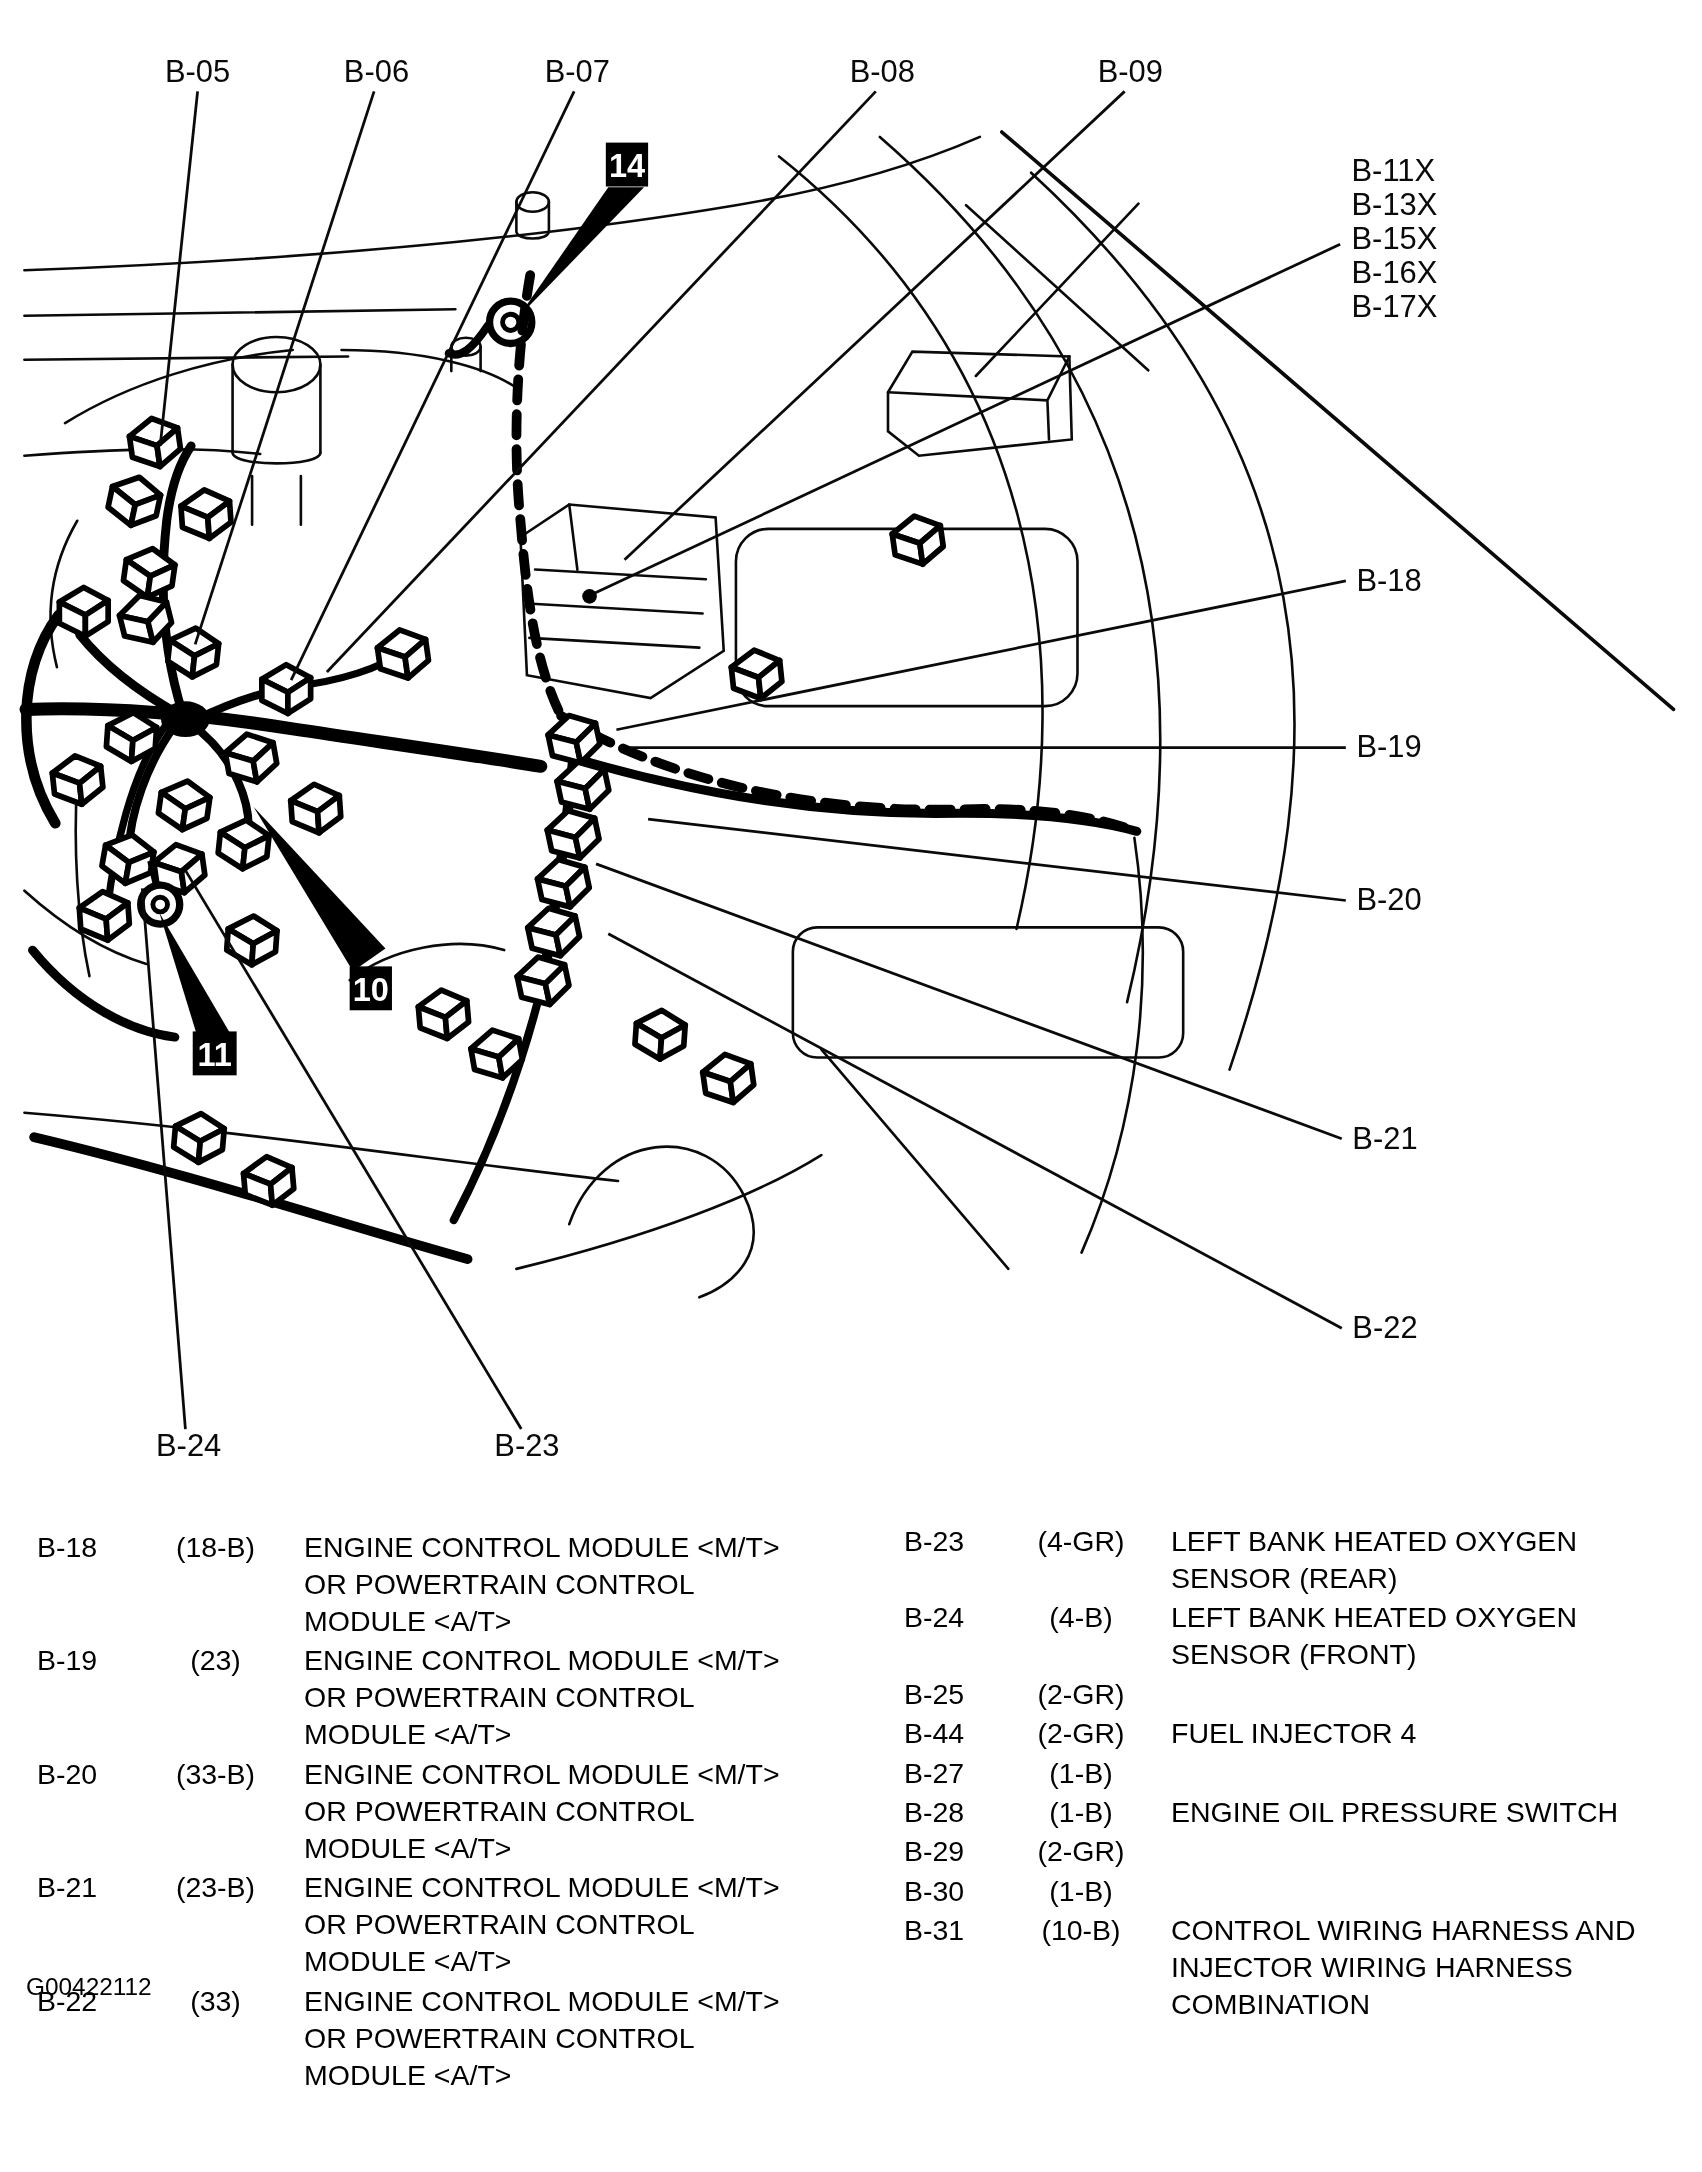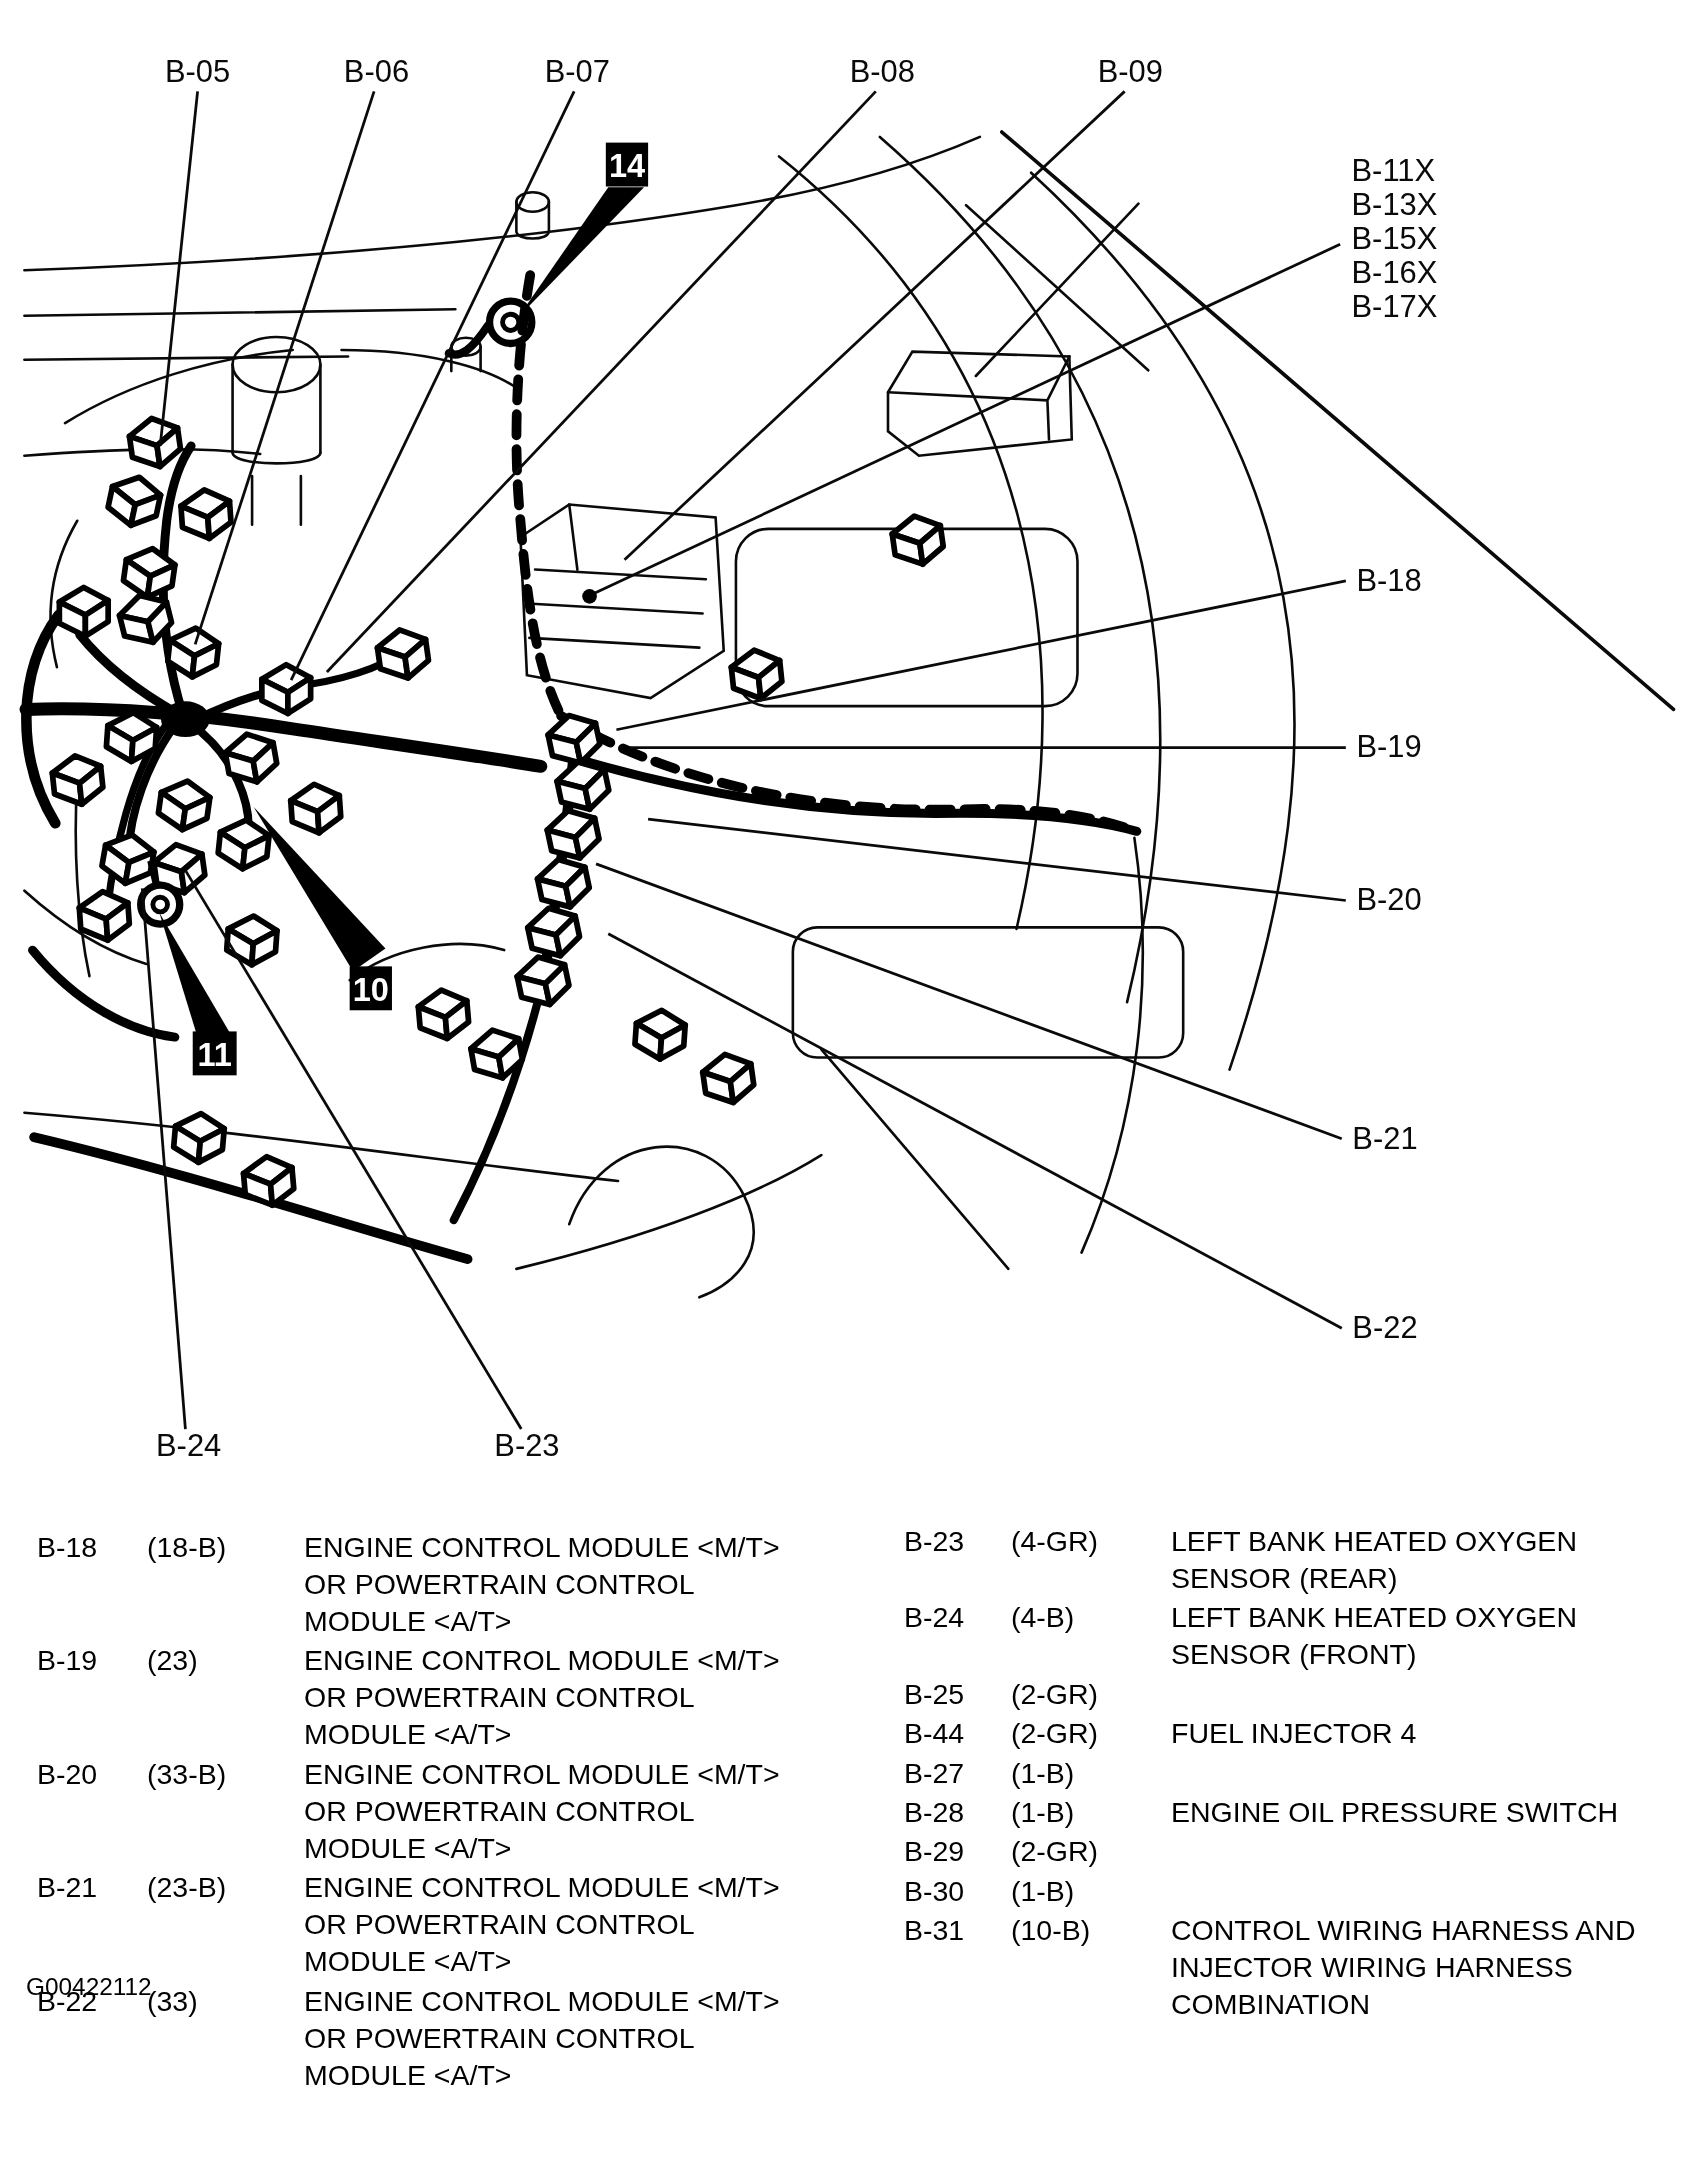--- a/index.html
+++ b/index.html
@@ -9,21 +9,21 @@
   svg text{font-family:"Liberation Sans", sans-serif;font-size:38px;fill:#0a0a0a;}
   svg text.callout-num{font-size:40px;font-weight:bold;fill:#ffffff;}
   .outline{fill:none;stroke:#0a0a0a;stroke-width:3.2;stroke-linecap:round;}
   .outline-med{fill:none;stroke:#0a0a0a;stroke-width:4.5;stroke-linecap:round;}
   .harness{fill:none;stroke:#000;stroke-linecap:round;}
   .leader{fill:none;stroke:#0a0a0a;stroke-width:3.4;}
   .legend{position:absolute;font-size:28.5px;line-height:37px;}
   .legend-col{position:absolute;display:flex;flex-direction:column;}
   .lrow{display:flex;align-items:flex-start;margin-bottom:2.4px;}
   .lrow .code{flex:0 0 110px;white-space:nowrap;}
-  .lrow .pin{flex:0 0 137px;white-space:nowrap;}
+  .lrow .pin{flex:0 0 137px;white-space:nowrap;text-align:center;}
   .lrow .desc{flex:1 1 auto;white-space:pre-line;margin-left:20px;}
   #legend-right .code{flex:0 0 107px;}
   #legend-right .pin{flex:0 0 140px;}
   #figure-id{position:absolute;left:26px;top:1973px;font-size:24.4px;}
 </style>
 </head>
 <body>
 
 <div id="page">
 

